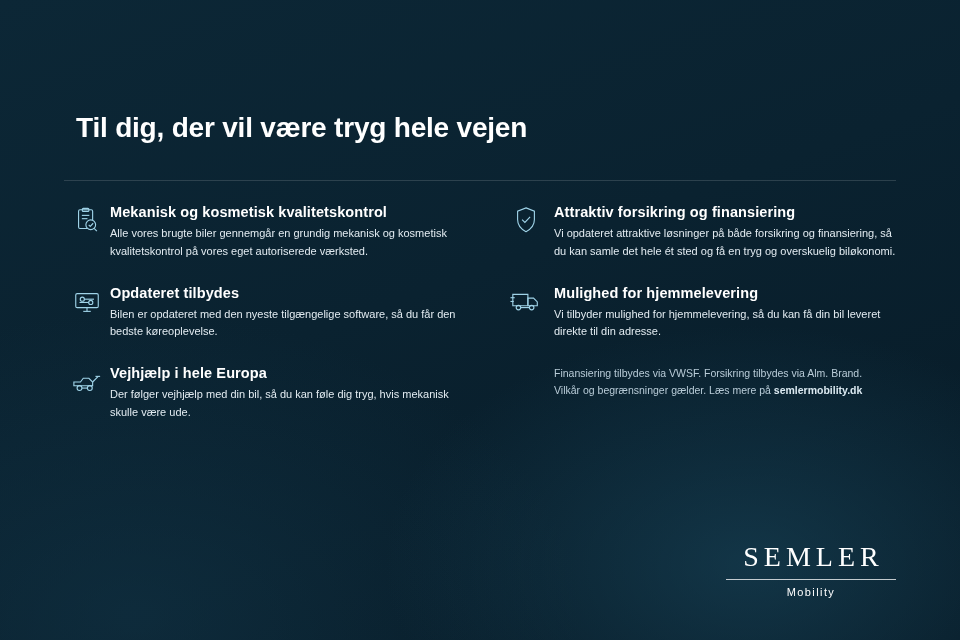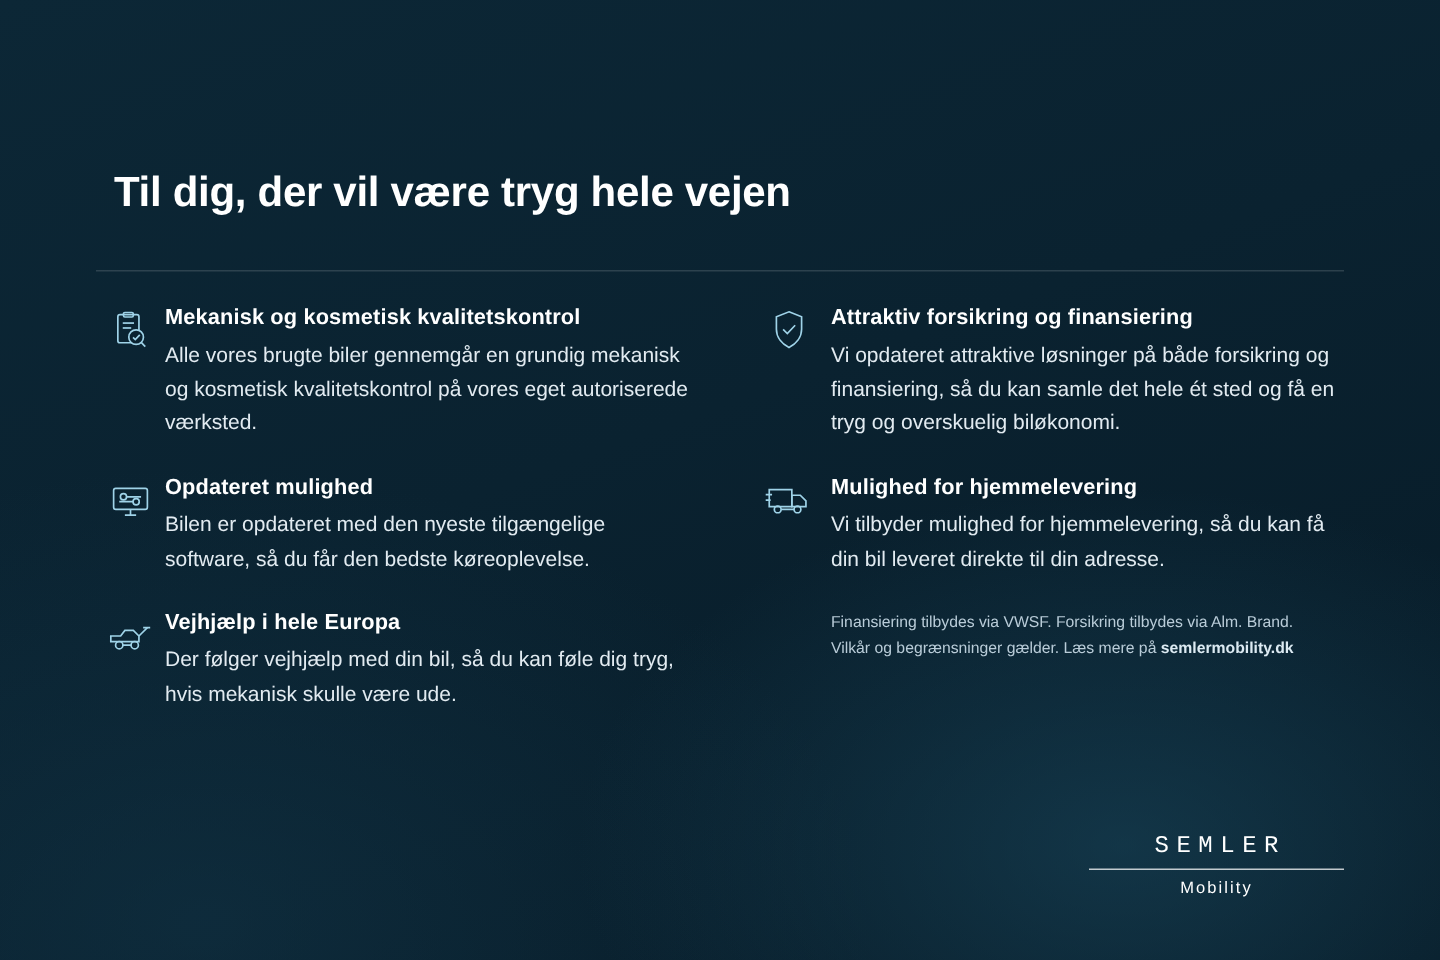--- a/index.html
+++ b/index.html
@@ -68,21 +68,21 @@
   }
   .item .txt { flex: 1; }
   .item-title {
     font-size: 14.5px;
     font-weight: bold;
     color: #ffffff;
     margin-bottom: 5px;
     letter-spacing: 0.1px;
   }
   .item-body {
-    font-size: 14px;
+    font-size: 11px;
     line-height: 1.62;
     color: #e2ebf1;
     font-weight: 300;
   }
   .col-right .item .ico { width: 56px; flex: 0 0 56px; }
   .footnote {
     margin-top: 6px;
     padding-left: 56px;
     font-size: 10.5px;
     line-height: 1.55;
@@ -90,22 +90,22 @@
   }
   .footnote b { font-weight: bold; color: #dceaf2; text-align: center; }
   .logo {
     position: absolute;
     right: 64px;
     bottom: 42px;
     text-align: center;
     width: 170px;
   }
   .logo-word {
-    font-family: Liberation Mono, monospace;
-    font-size: 16px;
+    font-family: Liberation Serif, serif;
+    font-size: 28px;
     letter-spacing: 5px;
     color: #ffffff;
     padding-left: 5px;
   }
   .logo-rule {
     height: 1px;
     background: rgba(255,255,255,0.75);
     margin: 6px 0 6px 0;
   }
   .logo-sub {
@@ -153,21 +153,21 @@
             <rect x="4" y="7" width="24" height="15" rx="1.5"></rect>
             <line x1="12" y1="26" x2="20" y2="26"></line>
             <line x1="16" y1="22" x2="16" y2="26"></line>
             <circle cx="11" cy="13" r="2.2"></circle>
             <circle cx="20" cy="16.5" r="2.2"></circle>
             <line x1="13" y1="13" x2="23.5" y2="13"></line>
             <line x1="8" y1="16.5" x2="17.8" y2="16.5"></line>
           </svg>
         </div>
         <div class="txt">
-          <div class="item-title">Opdateret mulighed</div>
+          <div class="item-title">Opdateret tilbydes</div>
           <div class="item-body">Bilen er opdateret med den nyeste tilgængelige software, så du får den bedste køreoplevelse.</div>
         </div>
       </div>
 
       <div class="item">
         <div class="ico">
           <svg width="32" height="30" viewBox="0 0 34 32" fill="none" stroke="#9fd3e8" stroke-width="1.2">
             <path d="M3 20h20v-4l-4-4h-6l-3 4H3z"></path>
             <path d="M23 16l6-6"></path>
             <path d="M26 10h5"></path>

